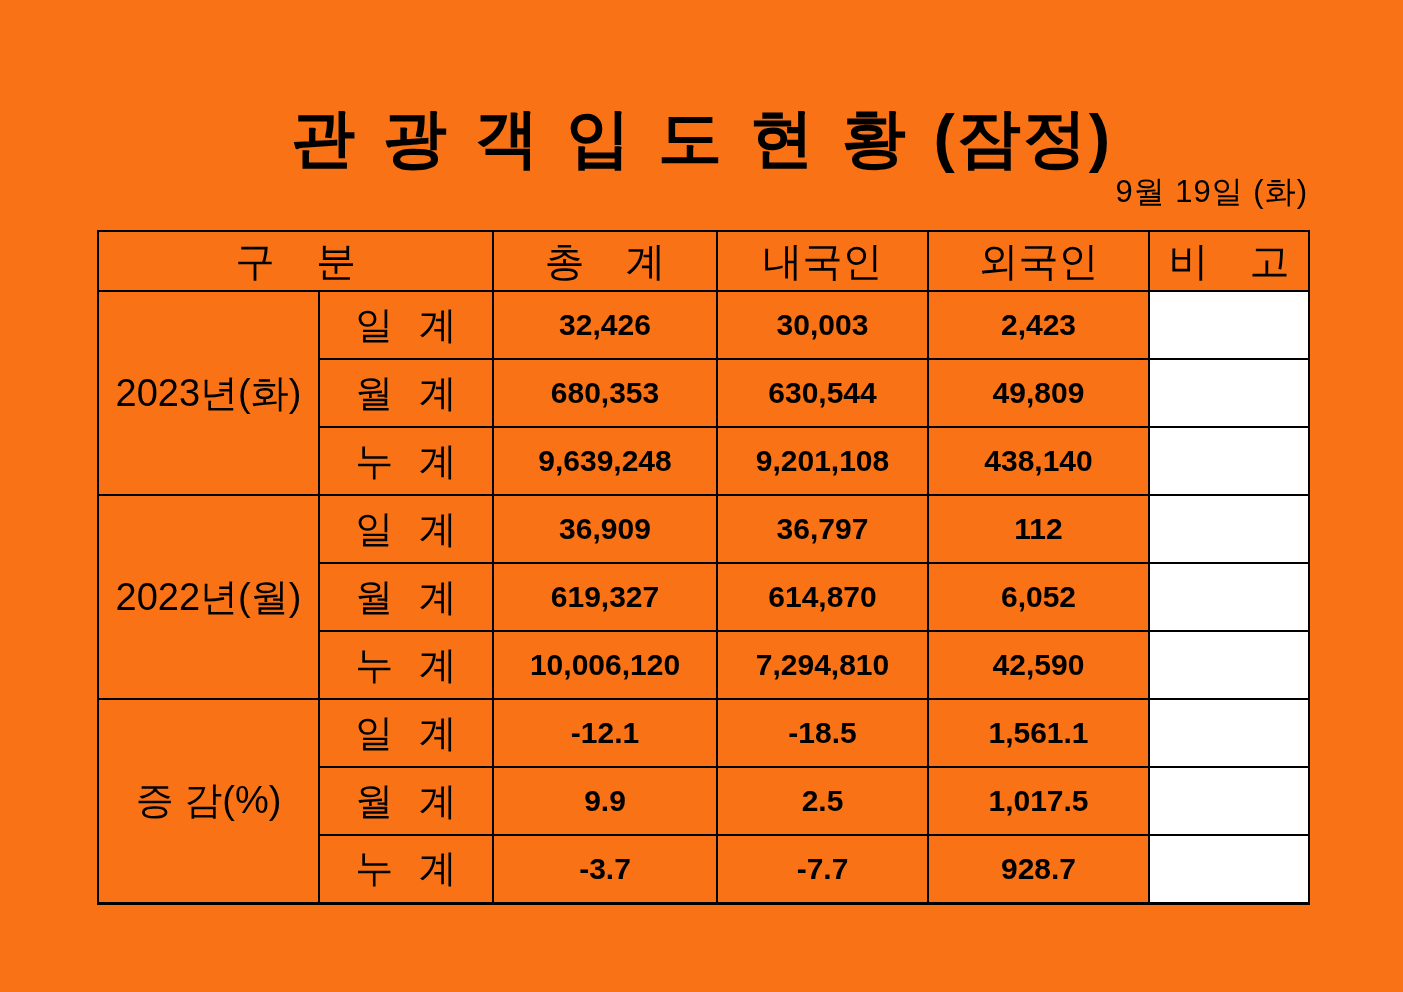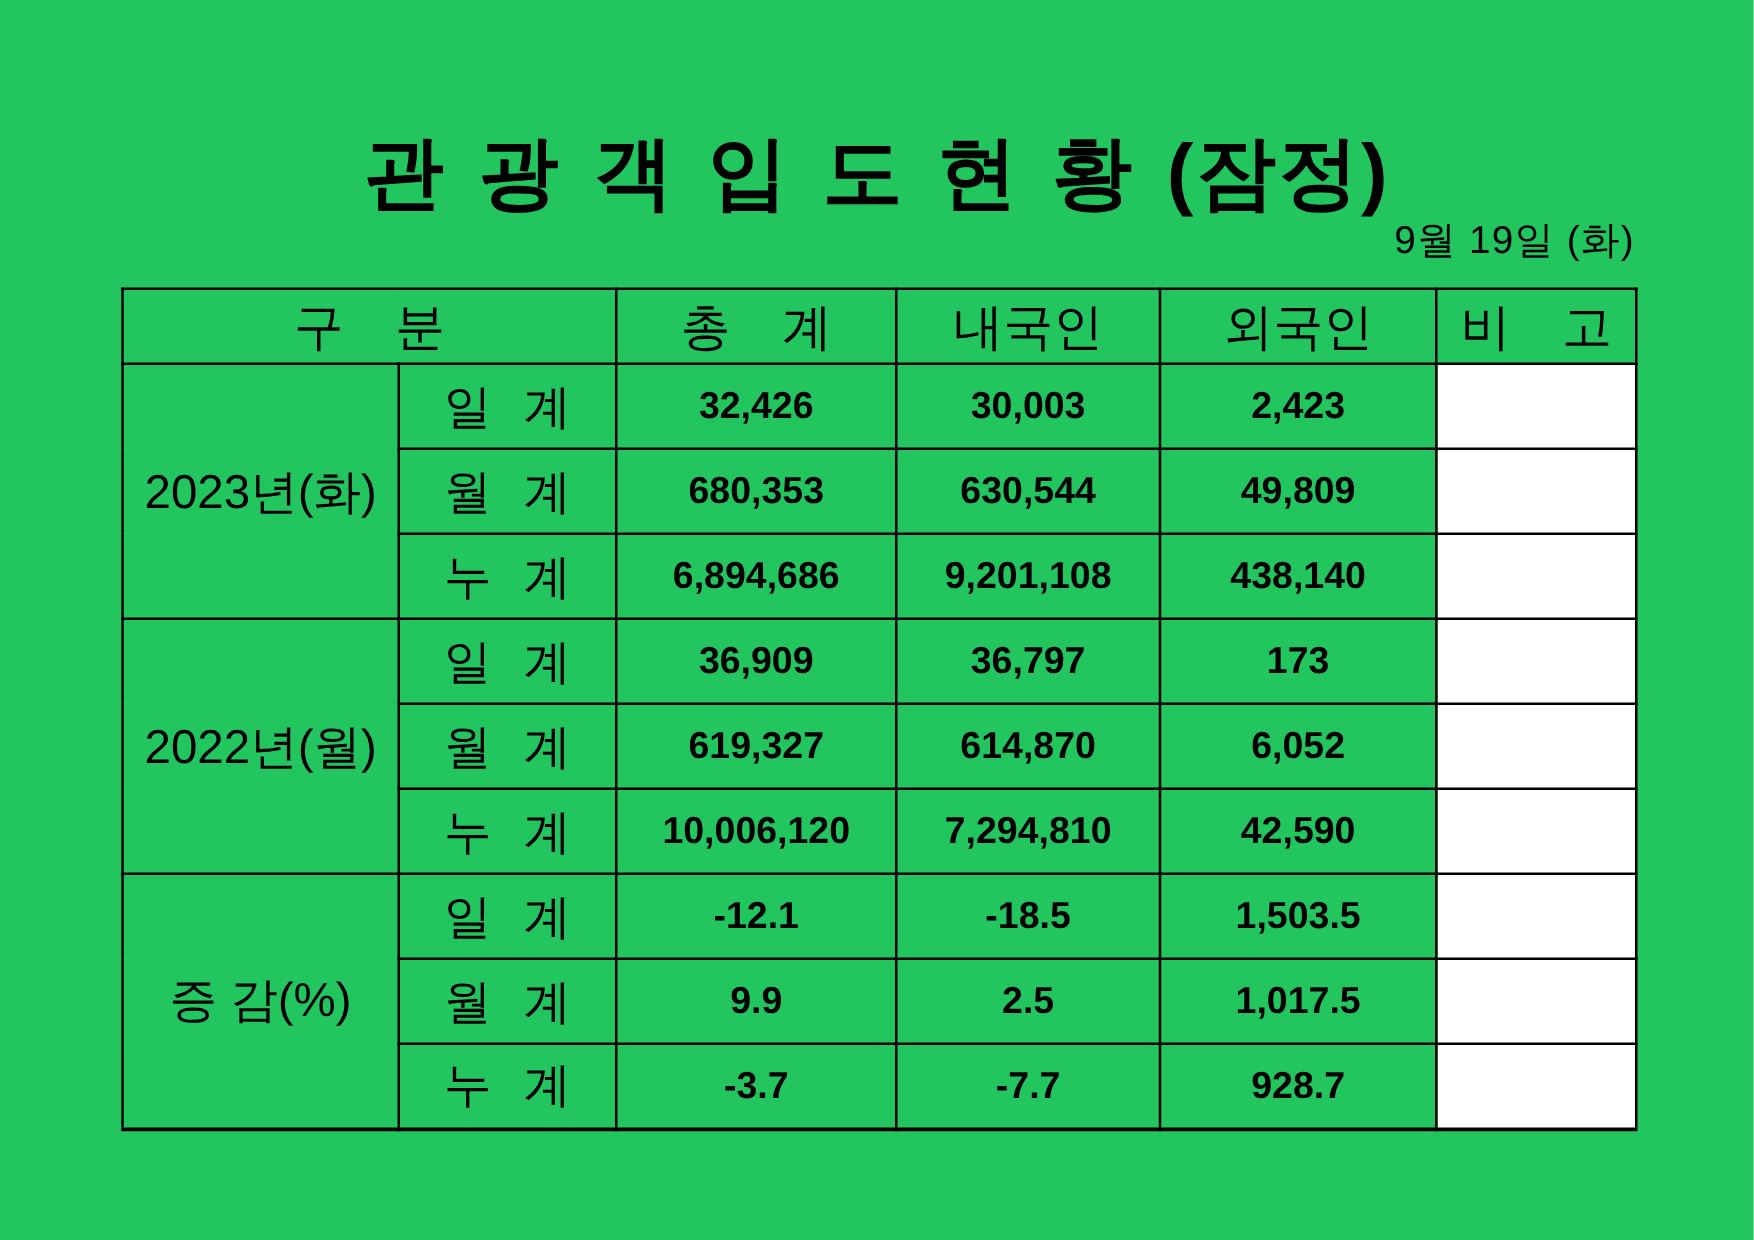--- a/index.html
+++ b/index.html
@@ -4,21 +4,21 @@
 <style>
   * { margin: 0; padding: 0; box-sizing: border-box; }
   html, body {
     width: 1403px; height: 992px;
     background: #ffffff;
     color: #000000;
     font-family: "Liberation Sans", "DejaVu Sans", sans-serif;
     position: relative;
     overflow: hidden;
   }
-  .page { position: absolute; inset: 0; background: #22c55e; }
+  .page { position: absolute; inset: 0; background: #f97316; }
 
   .doc-title {
     position: absolute;
     left: 0; right: 0;
     top: 96px;
     text-align: center;
     font-size: 64px;
     font-weight: 900;
     letter-spacing: 2px;
     word-spacing: 6px;
@@ -128,32 +128,32 @@
       </tr>
       <tr>
         <td class="sub-label">월 계</td>
         <td class="num">680,353</td>
         <td class="num">630,544</td>
         <td class="num">49,809</td>
         <td class="remark"></td>
       </tr>
       <tr>
         <td class="sub-label">누 계</td>
-        <td class="num">6,894,686</td>
+        <td class="num">9,639,248</td>
         <td class="num">9,201,108</td>
         <td class="num">438,140</td>
         <td class="remark"></td>
       </tr>
 
       <tr>
         <td class="group-label" rowspan="3">2022년(월)</td>
         <td class="sub-label">일 계</td>
         <td class="num">36,909</td>
         <td class="num">36,797</td>
-        <td class="num">173</td>
+        <td class="num">112</td>
         <td class="remark"></td>
       </tr>
       <tr>
         <td class="sub-label">월 계</td>
         <td class="num">619,327</td>
         <td class="num">614,870</td>
         <td class="num">6,052</td>
         <td class="remark"></td>
       </tr>
       <tr>
@@ -162,21 +162,21 @@
         <td class="num">7,294,810</td>
         <td class="num">42,590</td>
         <td class="remark"></td>
       </tr>
 
       <tr>
         <td class="group-label" rowspan="3">증 감(%)</td>
         <td class="sub-label">일 계</td>
         <td class="num">-12.1</td>
         <td class="num">-18.5</td>
-        <td class="num">1,503.5</td>
+        <td class="num">1,561.1</td>
         <td class="remark"></td>
       </tr>
       <tr>
         <td class="sub-label">월 계</td>
         <td class="num">9.9</td>
         <td class="num">2.5</td>
         <td class="num">1,017.5</td>
         <td class="remark"></td>
       </tr>
       <tr>

